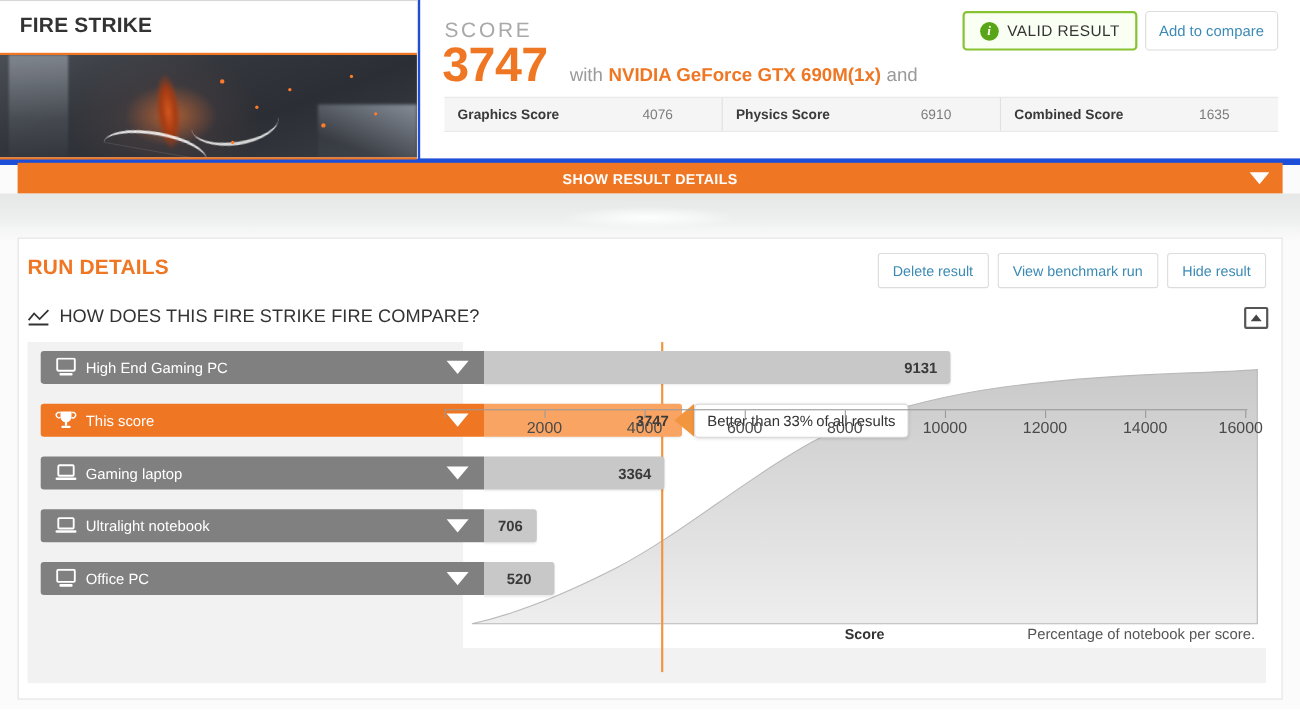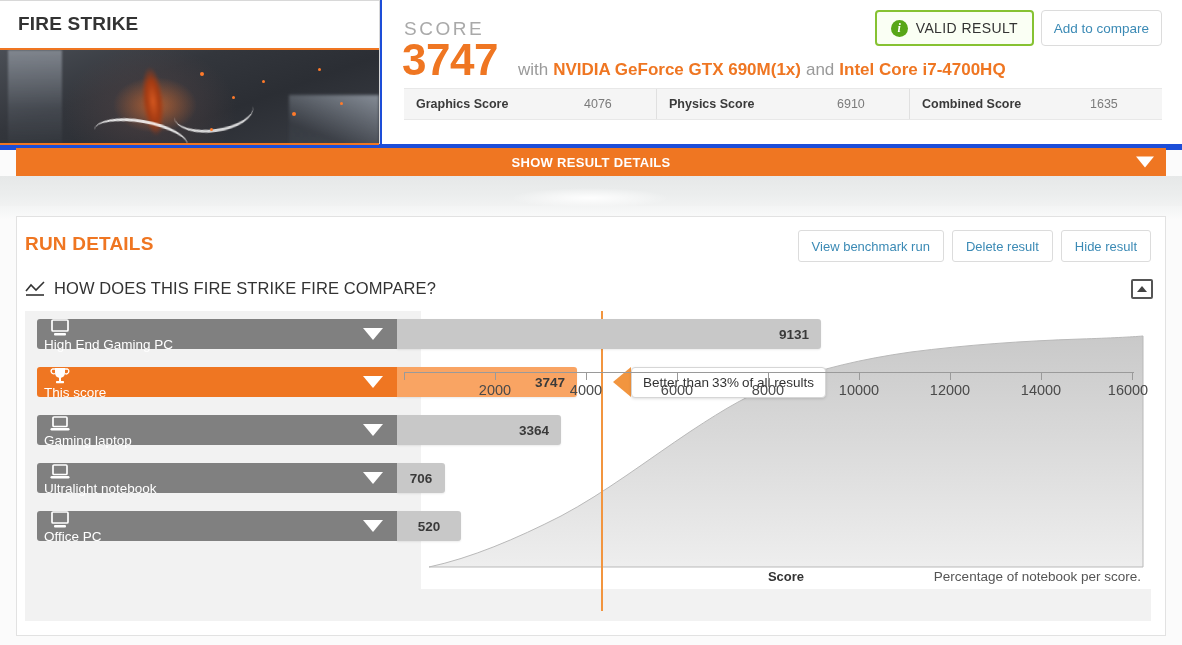--- a/index.html
+++ b/index.html
@@ -189,24 +189,23 @@
   }
   .plot-label-pct {
     position: absolute; right: 10px; top: 258px;
     font-size: 13.5px; color: #555;
   }
 
   
   .bars { position: absolute; left: 0; top: 0; width: 1126px; }
   .bar-row { position: absolute; left: 12px; height: 30px; display: flex; align-items: center; }
   .bar-label {
-    height: 30px; width: 360px; border-radius: 3px 0 0 3px;
-    display: flex; align-items: flex-start; position: relative;
+    height: 30px; width: 403px; border-radius: 3px 0 0 3px;
+    display: flex; align-items: center; position: relative;
     background: #808080;
-    flex-direction: column;
   }
   .bar-label.this { background: #ef7622; }
   .bar-icon { margin-left: 12px; width: 22px; height: 18px; flex: none; }
   .bar-name {
     font-size: 13.5px; color: #fff; margin-left: 7px; white-space: nowrap;
   }
   .bar-caret {
     position: absolute; right: 14px; top: 50%; transform: translateY(-50%);
     width: 0; height: 0; border-left: 10px solid transparent;
     border-right: 10px solid transparent; border-top: 12px solid #fff;
@@ -270,21 +269,20 @@
       </div>
     </div>
 
     <div class="score-panel">
       <div class="score-label">SCORE</div>
       <div class="score-line">
         <span class="score-number">3747</span>
         <span class="score-with">with</span>
         <span class="score-hw">NVIDIA GeForce GTX 690M(1x)</span>
         <span class="score-and">and</span>
-        <span class="score-hw">Intel Core i7-4700HQ</span>
       </div>
 
       <div class="subscores">
         <div class="subscore">
           <span class="subscore-name">Graphics Score</span>
           <span class="subscore-val">4076</span>
         </div>
         <div class="subscore">
           <span class="subscore-name">Physics Score</span>
           <span class="subscore-val">6910</span>
@@ -312,24 +310,24 @@
 
   <div class="texture-band"></div>
   <div class="texture-ice"></div>
   <div class="texture-fade"></div>
 
   <div class="run-panel">
     <div class="run-title">RUN DETAILS</div>
 
     <div class="run-btns">
       <div class="run-btn">
+        <span>Delete result</span>
+      </div>
+      <div class="run-btn">
         <span>View benchmark run</span>
-      </div>
-      <div class="run-btn">
-        <span>Delete result</span>
       </div>
       <div class="run-btn">
         <span>Hide result</span>
       </div>
     </div>
 
     <div class="compare-head">
       <svg class="linechart-icon" viewBox="0 0 20 16">
         <polyline points="1,10 6,4 11,9 19,1" fill="none" stroke="#333" stroke-width="1.6"></polyline>
         <line x1="1" y1="14" x2="19" y2="14" stroke="#333" stroke-width="1.6"></line>

